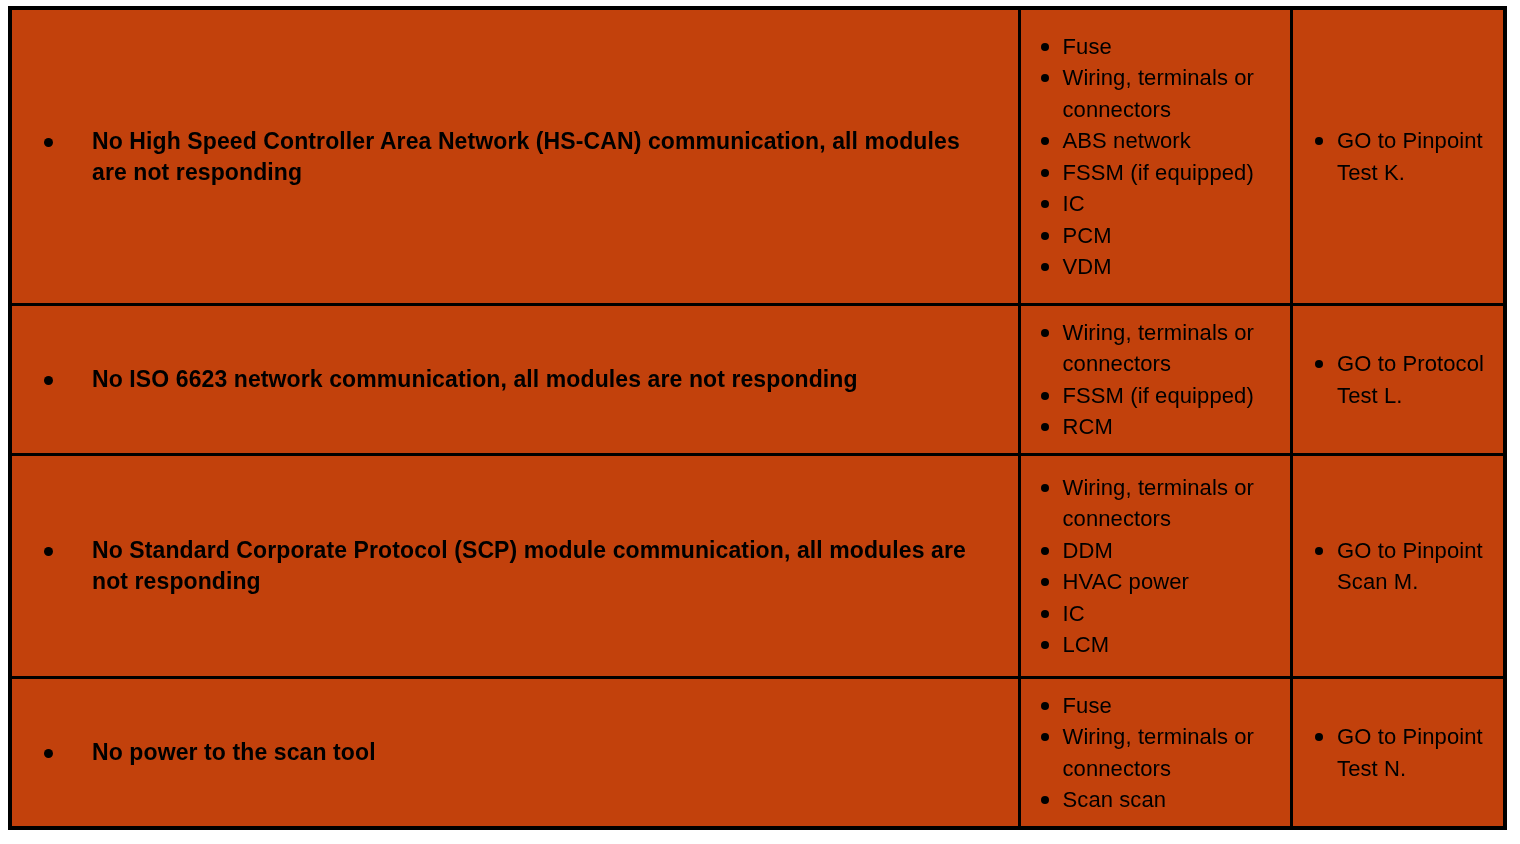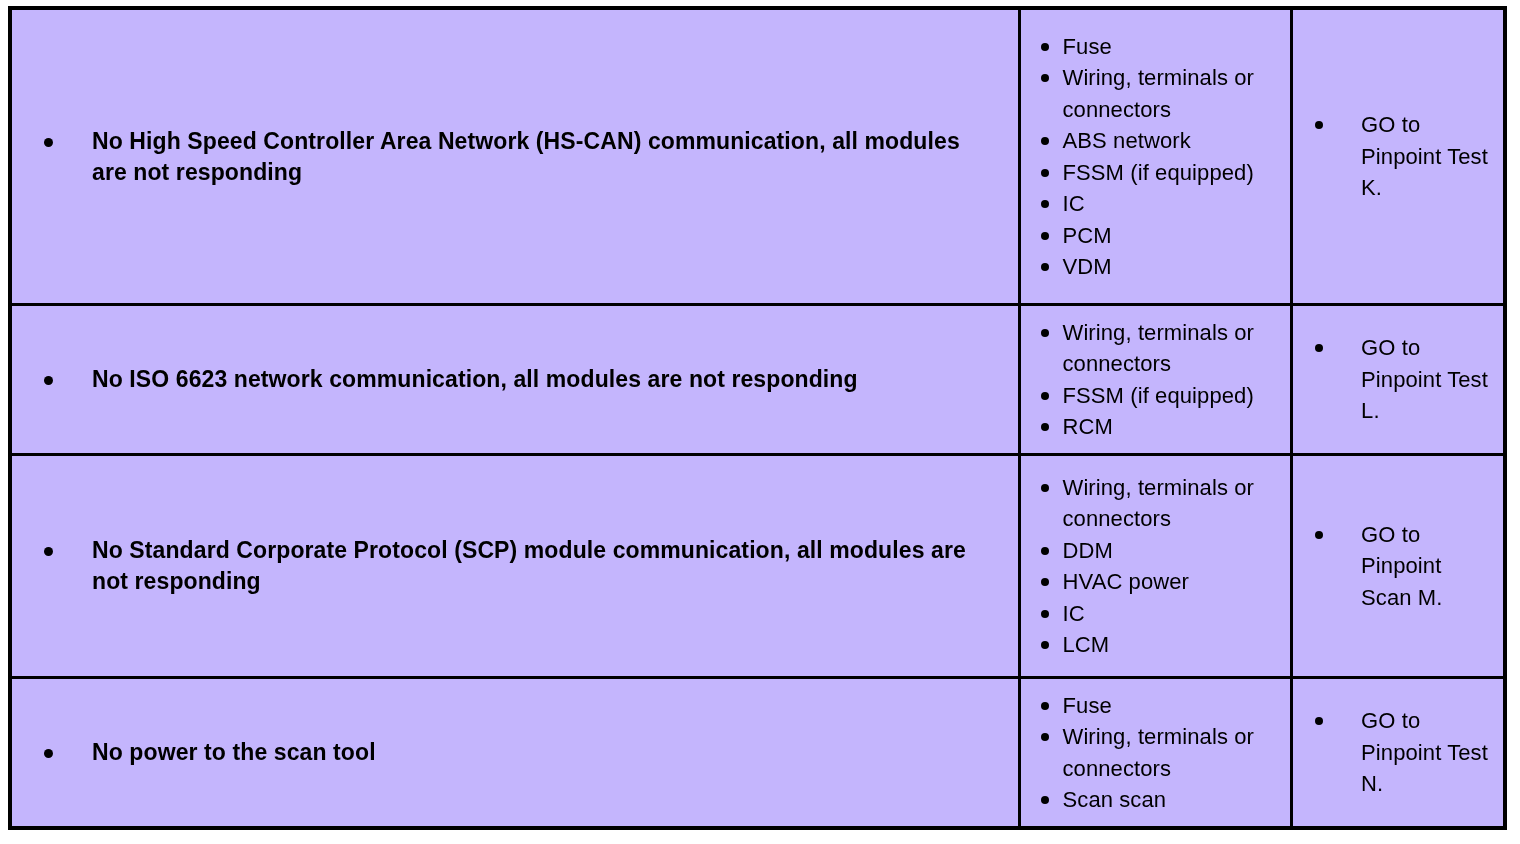--- a/index.html
+++ b/index.html
@@ -41,21 +41,21 @@
     border-bottom: 3px solid #000000;
   }
   .sym-table tr:last-child {
     border-bottom: none;
   }
 
   .sym-table td {
     vertical-align: middle;
     padding: 0;
     box-sizing: border-box;
-    background: #c4b5fd;
+    background: #c2410c;
   }
 
   .col-condition {
     width: 1007px;
     border-right: 3px solid #000000;
   }
   .col-sources {
     width: 272px;
     border-right: 3px solid #000000;
   }
@@ -113,21 +113,21 @@
     font-size: 22px;
     line-height: 31.5px;
   }
   .col-sources ul.blist > li::before {
     left: 20px;
     top: 12px;
   }
 
   
   .col-action ul.blist > li {
-    padding-left: 68px;
+    padding-left: 44px;
     padding-right: 10px;
     font-size: 22px;
     line-height: 31.5px;
   }
   .col-action ul.blist > li::before {
     left: 22px;
     top: 12px;
   }
 </style>
 </head>
@@ -170,21 +170,21 @@
         </td>
         <td class="col-sources">
           <ul class="blist">
             <li>Wiring, terminals or connectors</li>
             <li>FSSM (if equipped)</li>
             <li>RCM</li>
           </ul>
         </td>
         <td class="col-action">
           <ul class="blist">
-            <li>GO to Pinpoint Test L.</li>
+            <li>GO to Protocol Test L.</li>
           </ul>
         </td>
       </tr>
 
       <tr>
         <td class="col-condition">
           <ul class="blist">
             <li>No Standard Corporate Protocol (SCP) module communication, all modules are not responding</li>
           </ul>
         </td>

